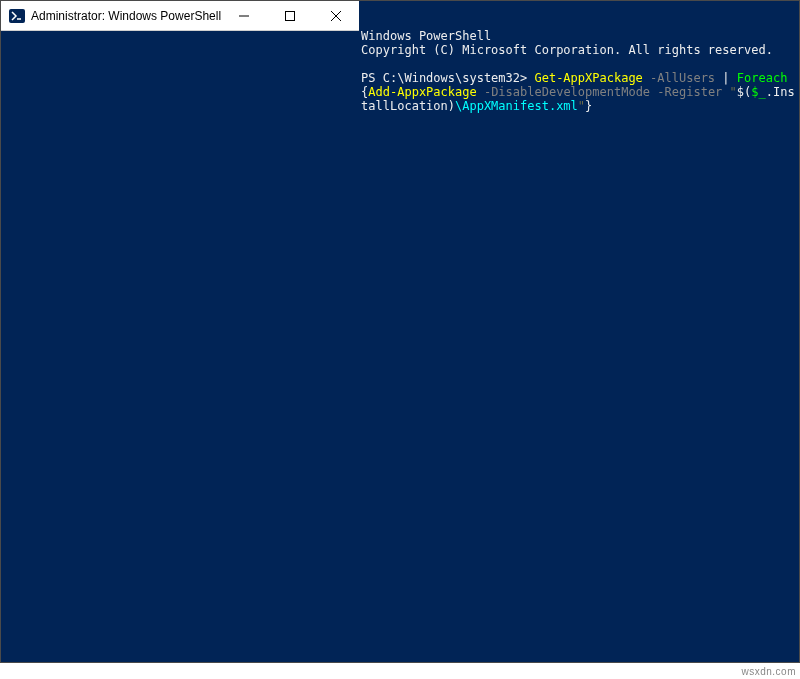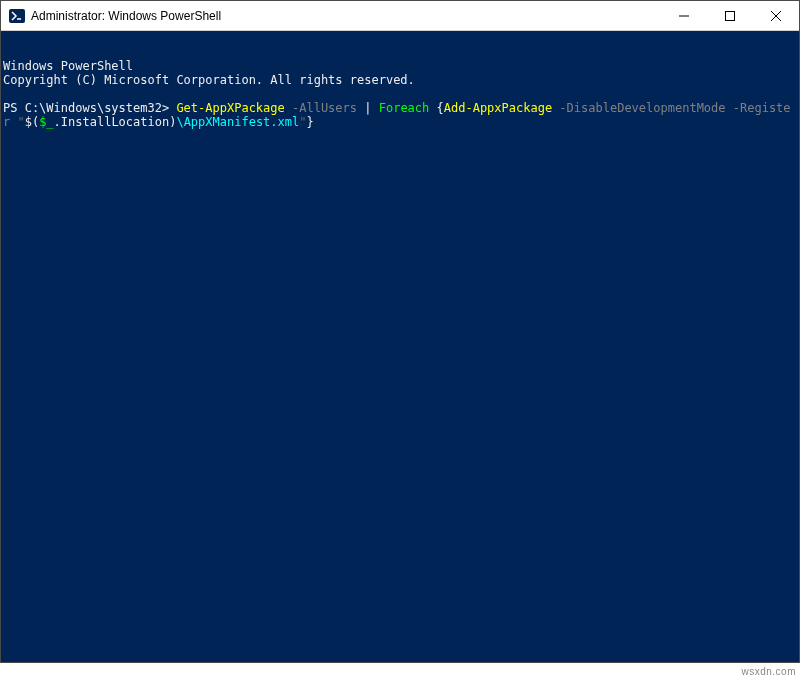--- a/index.html
+++ b/index.html
@@ -13,21 +13,21 @@
       background: #fff;
       font-family: "Segoe UI", Tahoma, sans-serif;
       overflow: hidden;
       position: relative;
     }
     .window {
       width: 800px;
       height: 663px;
       border: 1px solid #4a4a4a;
       display: flex;
-      flex-direction: column;
+      flex-direction: row;
       background: #012456;
     }
     .titlebar {
       height: 30px;
       background: #ffffff;
       display: flex;
       align-items: center;
       padding: 0 0 0 8px;
       border-bottom: 1px solid #d0d0d0;
     }

